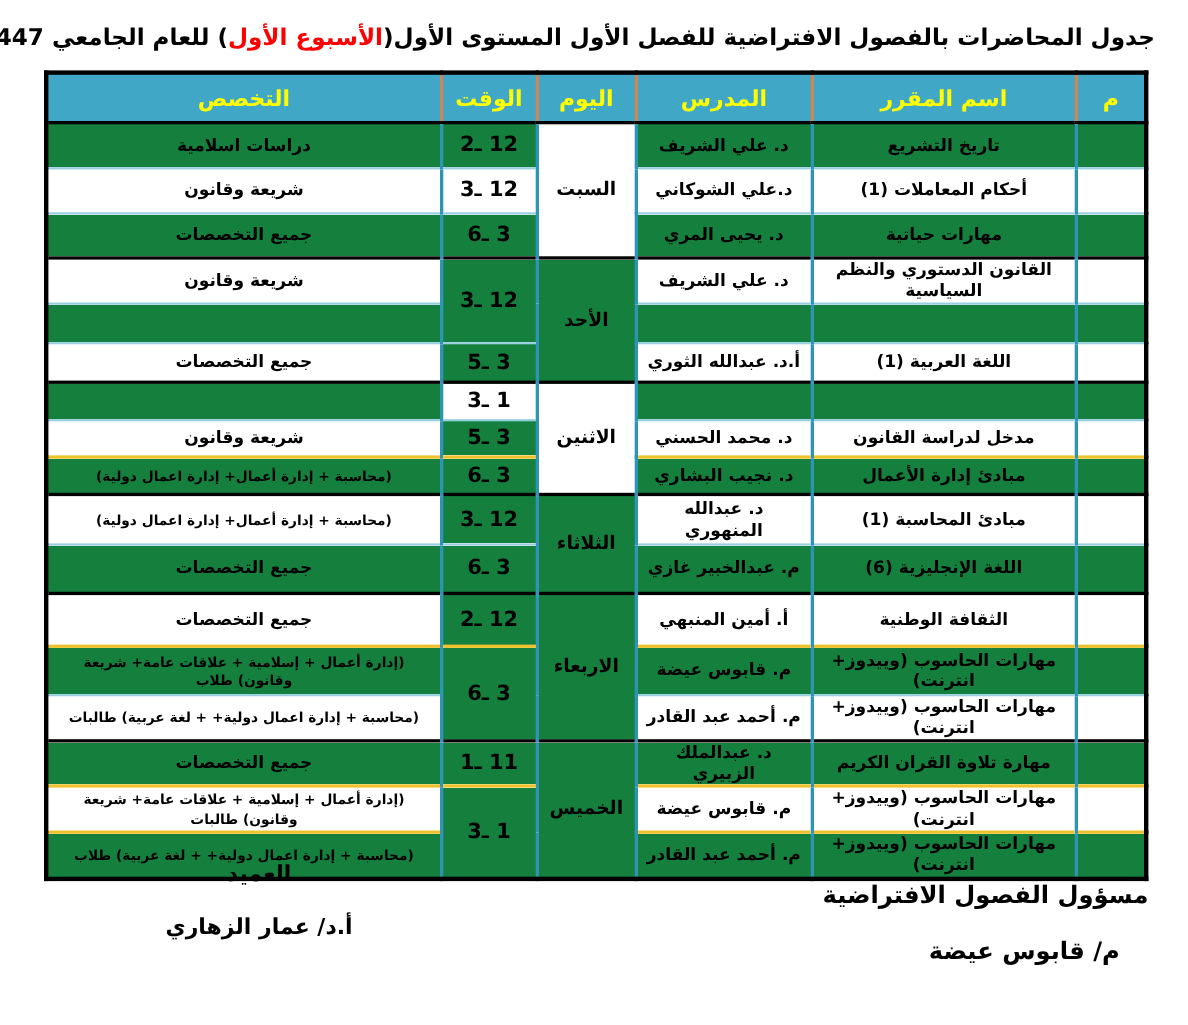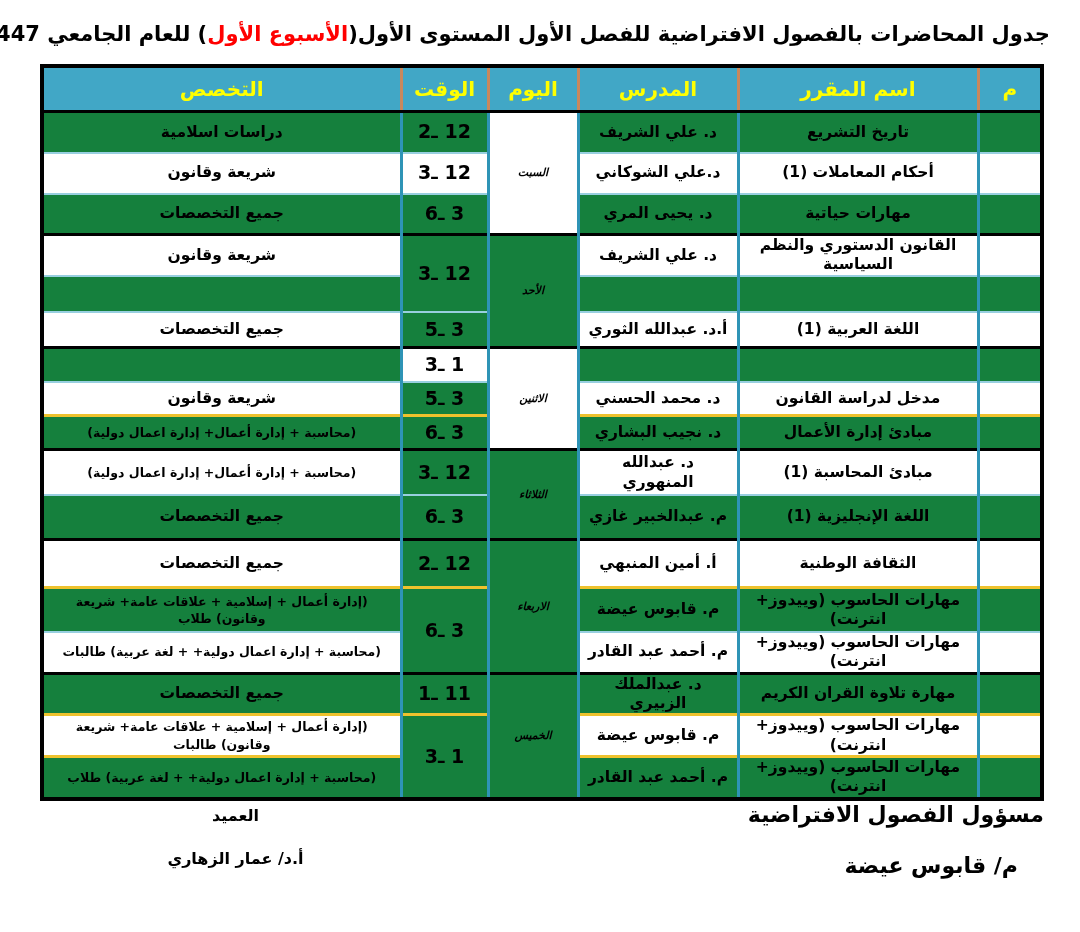--- a/index.html
+++ b/index.html
@@ -30,34 +30,34 @@
     text-align:center;vertical-align:middle;
     font-size:15.5px;line-height:1.25;padding:0 5px;overflow:hidden;
     border-left:3px solid #2e94b6;border-right:3px solid #2e94b6;
     border-top:2px solid #98cfe0;border-bottom:2px solid #98cfe0;
   }
   .b{background:#15803d;}
   .w{background:#ffffff;}
   .blk{border-top:3px solid #000 !important;}
   .gold{border-top:3px solid #eec22d !important;}
   .time{direction:ltr;unicode-bidi:bidi-override;font-size:19px;}
-  .day{font-size:11px;font-style:italic;}
+  .day{font-size:17px;}
   .small{font-size:12.5px;line-height:1.4;}
   tr.rS{height:41px;} tr.rU{height:36px;} tr.rM{height:34px;}
   tr.rT{height:45px;} tr.rW1{height:48px;} tr.rW2{height:44px;}
   tr.rW3{height:40px;} tr.rH{height:36px;}
 
   .sig-right{
     position:absolute;top:802px;right:36px;width:300px;
     direction:rtl;text-align:right;font-size:22px;
   }
   .sig-right .name{margin:26px 26px 0 0;text-align:right;}
   .sig-left{
-    position:absolute;top:806px;left:128px;width:215px;
-    direction:rtl;text-align:center;font-size:16px;
+    position:absolute;top:782px;left:128px;width:215px;
+    direction:rtl;text-align:center;font-size:20px;
   }
   .sig-left .name{margin-top:24px;}
 </style>
 </head>
 <body>
 
 <div class="page">
 
   <div class="title">
     <span>جدول المحاضرات بالفصول الافتراضية  للفصل الأول المستوى الأول(</span><span class="hl">الأسبوع الأول</span><span>) للعام الجامعي 1447هـ (2025   ـ2026م)</span>
@@ -154,21 +154,21 @@
     <tr class="rT">
       <td class="w blk"></td>
       <td class="w blk">مبادئ المحاسبة (1)</td>
       <td class="w blk">د. عبدالله المنهوري</td>
       <td class="b blk day" rowspan="2">الثلاثاء</td>
       <td class="b blk time">3ـ  12</td>
       <td class="w blk small">(محاسبة + إدارة أعمال+ إدارة اعمال دولية)</td>
     </tr>
     <tr class="rT">
       <td class="b"></td>
-      <td class="b">اللغة الإنجليزية (1)</td>
+      <td class="b">اللغة الإنجليزية (6)</td>
       <td class="b">م. عبدالخبير غازي</td>
       <td class="b time">6ـ  3</td>
       <td class="b">جميع التخصصات</td>
     </tr>
 
     <tr class="rW1">
       <td class="w blk"></td>
       <td class="w blk">الثقافة الوطنية</td>
       <td class="w blk">أ. أمين المنبهي</td>
       <td class="b blk day" rowspan="3">الاربعاء</td>

